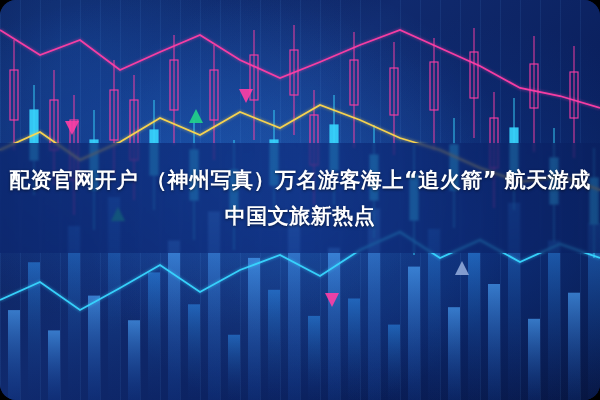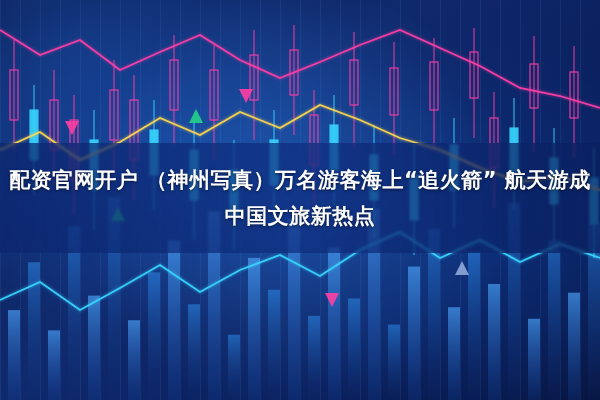--- a/index.html
+++ b/index.html
@@ -7,20 +7,21 @@
     padding: 0;
     background: #000;
   }
   #stage {
     position: relative;
     width: 600px;
     height: 400px;
     overflow: hidden;
     background: #0a1b4d;
     font-family: "DejaVu Sans", "Liberation Sans", sans-serif;
+    border-radius: 16px;
   }
   
   .bg-base {
     position: absolute;
     inset: 0;
     background:
       radial-gradient(ellipse 70% 60% at 30% 40%, #123a8c 0%, rgba(18,58,140,0) 70%),
       radial-gradient(ellipse 60% 70% at 78% 55%, #0d2f7a 0%, rgba(13,47,122,0) 72%),
       linear-gradient(135deg, #0b1c52 0%, #102a6e 40%, #0a1f5c 70%, #071540 100%);
   }

